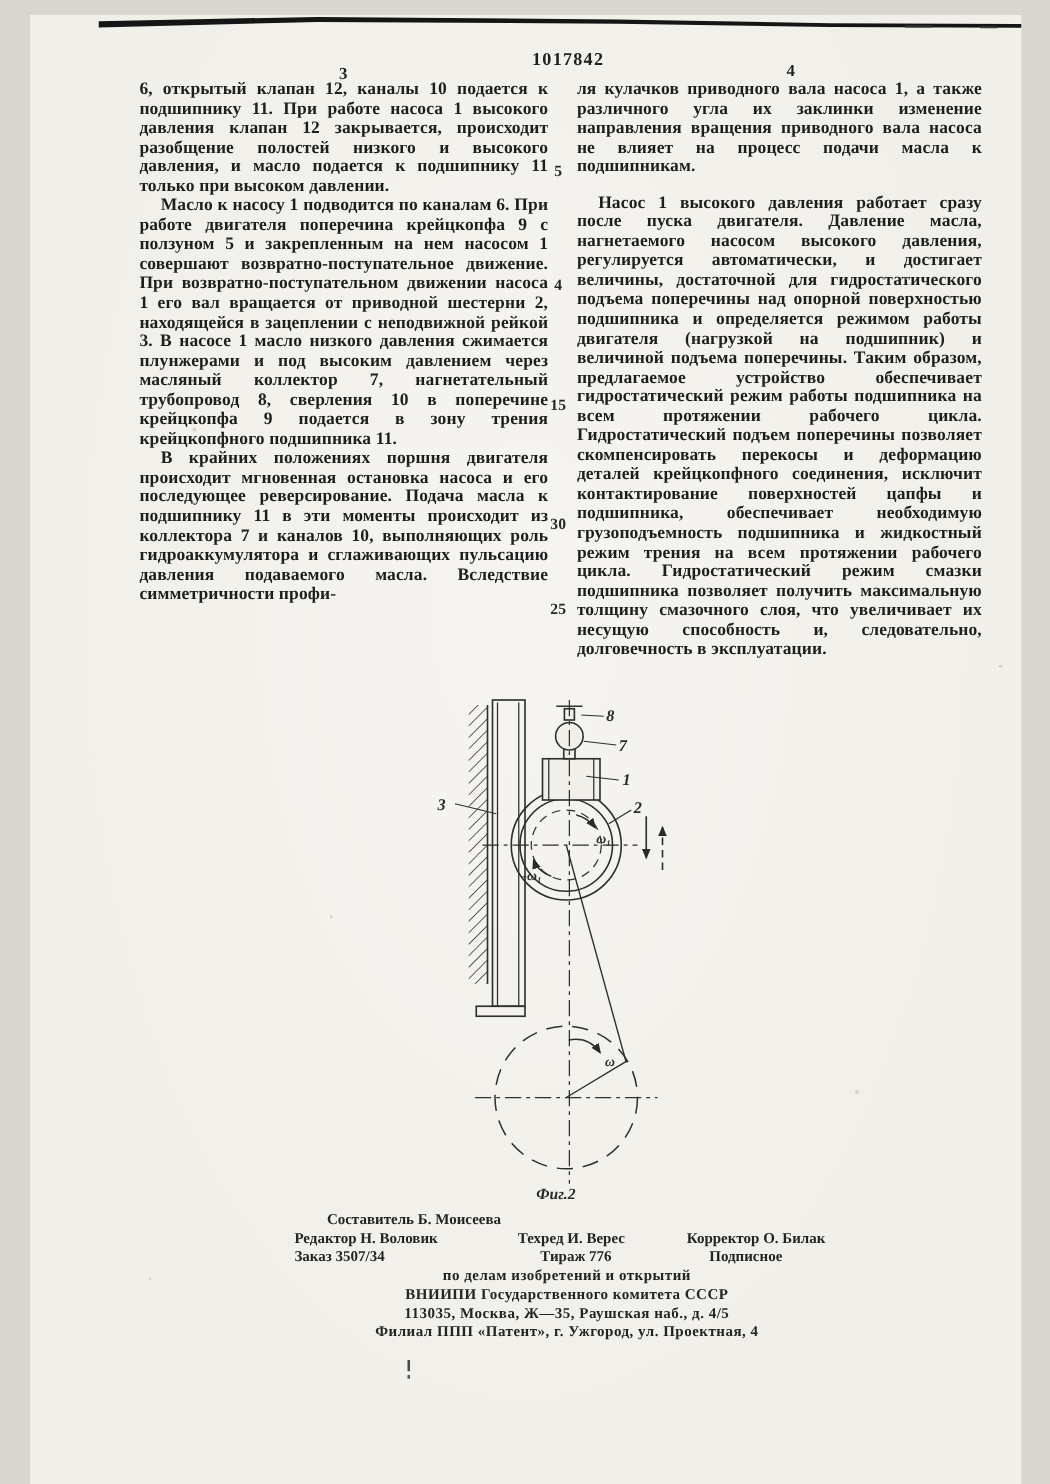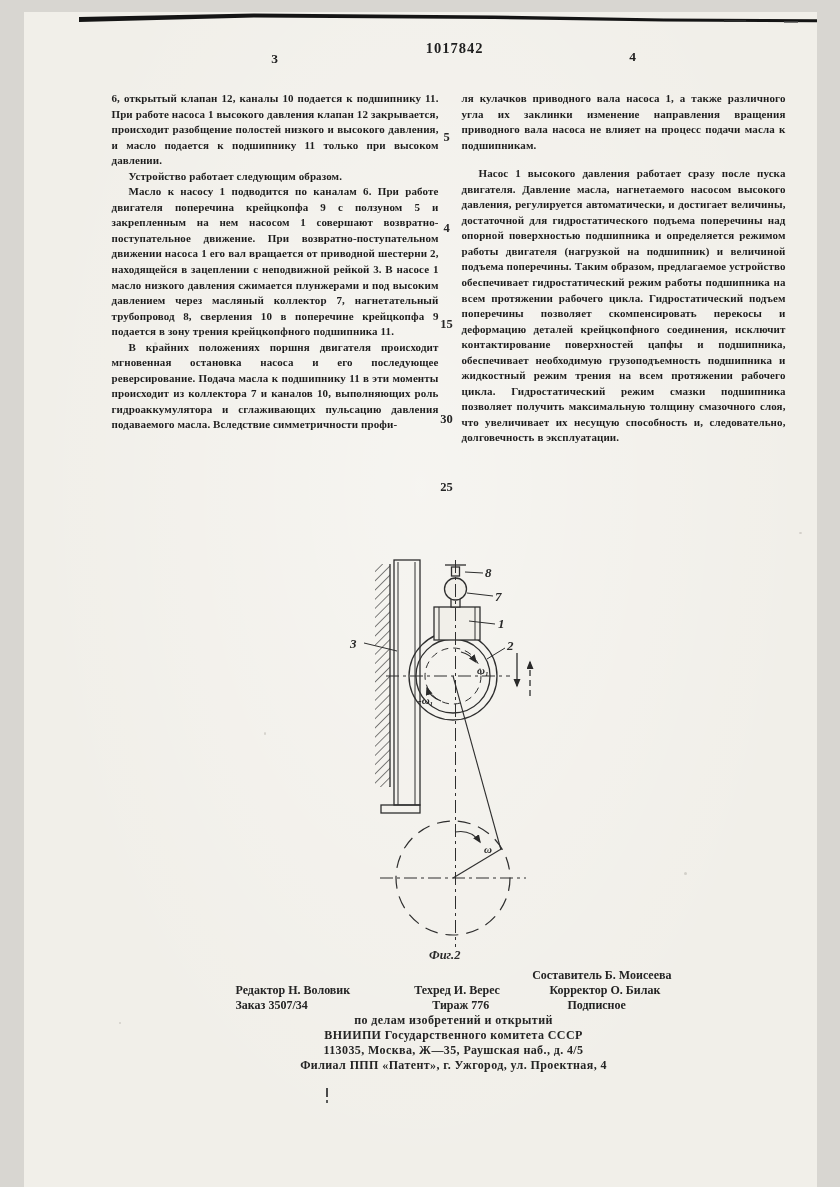--- a/index.html
+++ b/index.html
@@ -14,40 +14,40 @@
     font-family:"Liberation Serif", serif;
     color:#222;
     text-decoration:underline;
   }
   .scan-top{position:absolute;left:0;top:0;width:840px;height:18px;}
   .hdr{position:absolute;font-weight:bold;color:#1f1f1f;}
   .hdr-num{left:386px;top:28px;width:90px;text-align:center;font-size:14.5px;letter-spacing:1px;}
   .hdr-p3{left:236px;top:39px;width:30px;text-align:center;font-size:13.5px;}
   .hdr-p4{left:594px;top:37px;width:30px;text-align:center;font-size:13.5px;}
   .col{
-    position:absolute;top:79px;
-    font-size:11px;line-height:15.55px;font-weight:bold;
+    position:absolute;top:52px;
+    font-size:14px;line-height:15.55px;font-weight:bold;
     text-align:justify;letter-spacing:.1px;color:#1e1e1e;
   }
   .col-left{left:88px;width:327px;}
   .col-right{left:438px;width:324px;}
   .col p{margin:0;}
   .col p.ind{text-indent:17px;}
   .col p.gap{margin-top:13px;}
   .lnum{
     position:absolute;left:410px;width:26px;text-align:center;
     font-size:12.5px;font-weight:bold;color:#262626;
   }
   .fig{position:absolute;left:318px;top:544px;}
   .fig text{font-family:"Liberation Serif", serif;font-style:italic;font-weight:bold;fill:#2a2a2a;stroke:none;}
   .footer{
     position:absolute;left:212px;top:956px;width:436px;
     font-size:12px;font-weight:bold;line-height:15px;color:#242424;
   }
-  .f-compiler{text-align:right;padding-left:26px;}
+  .f-compiler{text-align:left;padding-left:26px;}
   .f-grid{display:grid;grid-template-columns:41% 31% 28%;}
   .f-cell{white-space:nowrap;}
   .f-pad{padding-left:18px;}
   .f-center{text-align:center;letter-spacing:.4px;}
   .speck{position:absolute;background:#b9b6ae;border-radius:50%;opacity:.55;}
   .stray-mark{position:absolute;left:302px;top:1076px;width:2px;height:9px;background:#4a4a4a;}
   .stray-mark2{position:absolute;left:302px;top:1088px;width:2px;height:3px;background:#5a5a5a;}
 </style>
 </head>
 <body>
@@ -60,21 +60,20 @@
     <rect x="760" y="9" width="14" height="1.6" fill="#3a3a3a"></rect>
     <rect x="805" y="9.5" width="20" height="1.6" fill="#2e2e2e"></rect>
   </svg>
 
   <div class="hdr hdr-num">1017842</div>
   <div class="hdr hdr-p3">3</div>
   <div class="hdr hdr-p4">4</div>
 
   <div class="col col-left">
     <p>6, открытый клапан 12, каналы 10 подается к подшипнику 11. При работе насоса 1 высокого давления клапан 12 закрывается, происходит разобщение полостей низкого и высокого давления, и масло подается к подшипнику 11 только при высоком давлении.</p>
-    <p class="ind">Устройство работает следующим образом.</p>
     <p class="ind">Масло к насосу 1 подводится по каналам 6. При работе двигателя поперечина крейцкопфа 9 с ползуном 5 и закрепленным на нем насосом 1 совершают возвратно-поступательное движение. При возвратно-поступательном движении насоса 1 его вал вращается от приводной шестерни 2, находящейся в зацеплении с неподвижной рейкой 3. В насосе 1 масло низкого давления сжимается плунжерами и под высоким давлением через масляный коллектор 7, нагнетательный трубопровод 8, сверления 10 в поперечине крейцкопфа 9 подается в зону трения крейцкопфного подшипника 11.</p>
     <p class="ind">В крайних положениях поршня двигателя происходит мгновенная остановка насоса и его последующее реверсирование. Подача масла к подшипнику 11 в эти моменты происходит из коллектора 7 и каналов 10, выполняющих роль гидроаккумулятора и сглаживающих пульсацию давления подаваемого масла. Вследствие симметричности профи-</p>
   </div>
 
   <div class="col col-right">
     <p>ля кулачков приводного вала насоса 1, а также различного угла их заклинки изменение направления вращения приводного вала насоса не влияет на процесс подачи масла к подшипникам.</p>
     <p class="ind gap">Насос 1 высокого давления работает сразу после пуска двигателя. Давление масла, нагнетаемого насосом высокого давления, регулируется автоматически, и достигает величины, достаточной для гидростатического подъема поперечины над опорной поверхностью подшипника и определяется режимом работы двигателя (нагрузкой на подшипник) и величиной подъема поперечины. Таким образом, предлагаемое устройство обеспечивает гидростатический режим работы подшипника на всем протяжении рабочего цикла. Гидростатический подъем поперечины позволяет скомпенсировать перекосы и деформацию деталей крейцкопфного соединения, исключит контактирование поверхностей цапфы и подшипника, обеспечивает необходимую грузоподъемность подшипника и жидкостный режим трения на всем протяжении рабочего цикла. Гидростатический режим смазки подшипника позволяет получить максимальную толщину смазочного слоя, что увеличивает их несущую способность и, следовательно, долговечность в эксплуатации.</p>
   </div>
 
   <div class="lnum" style="top:118px">5</div>

